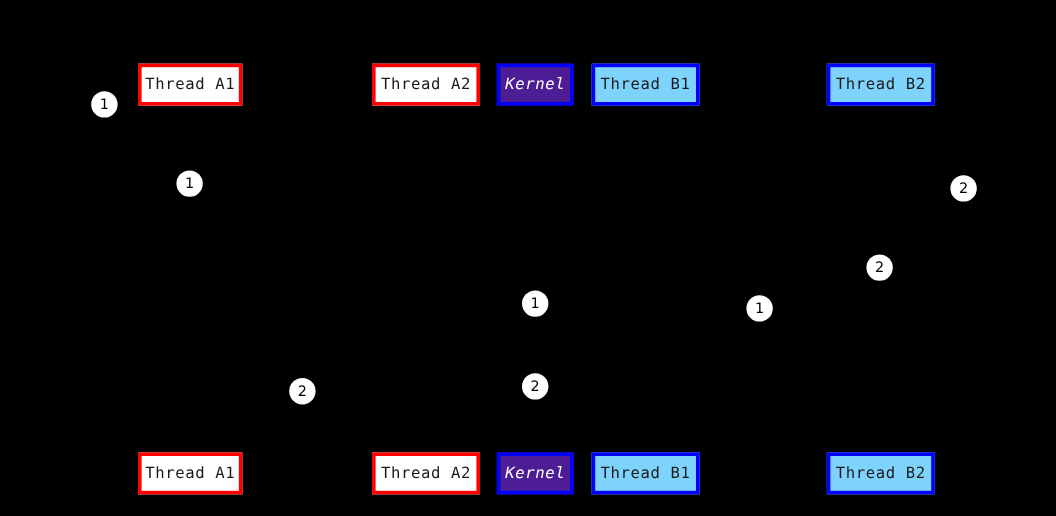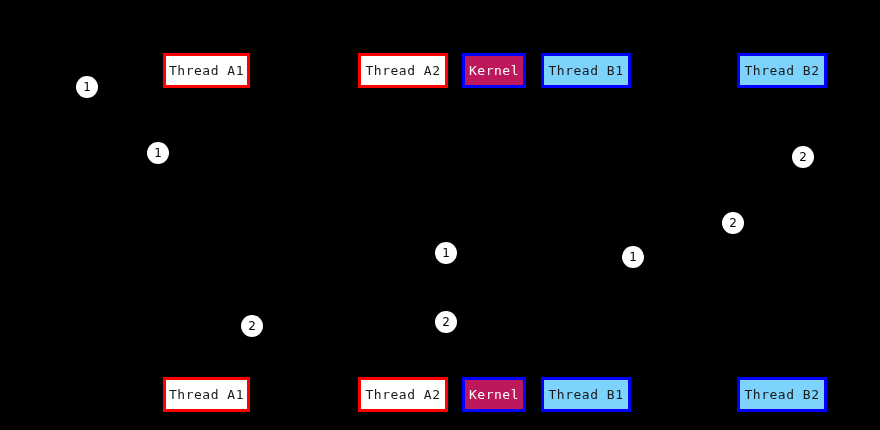--- a/index.html
+++ b/index.html
@@ -34,41 +34,41 @@
     position: absolute;
     box-sizing: border-box;
     display: flex;
     align-items: center;
     justify-content: center;
     height: 35px;
     border-width: 3px;
     border-style: solid;
     background: #ffffff;
     white-space: nowrap;
-    margin-left: 48px;
   }
   .participant-box .participant-label {
     font-family: "DejaVu Sans Mono", "Liberation Mono", monospace;
     font-size: 13px;
     line-height: 1;
     letter-spacing: 0.5px;
     color: #1a1a1a;
   }
 
   .participant-box.theme-red {
     border-color: #ff0000;
     background: #ffffff;
   }
   .participant-box.theme-blue {
     border-color: #0000ff;
     background: #7dd3fc;
   }
   .participant-box.theme-solid-blue {
     border-color: #0000ff;
-    background: #be185d;
+    background: #4c1d95;
+    font-style: italic;
   }
   .participant-box.theme-solid-blue .participant-label {
     color: #ffffff;
   }
 
   
   .badge {
     position: absolute;
     box-sizing: border-box;
     width: 22px;

